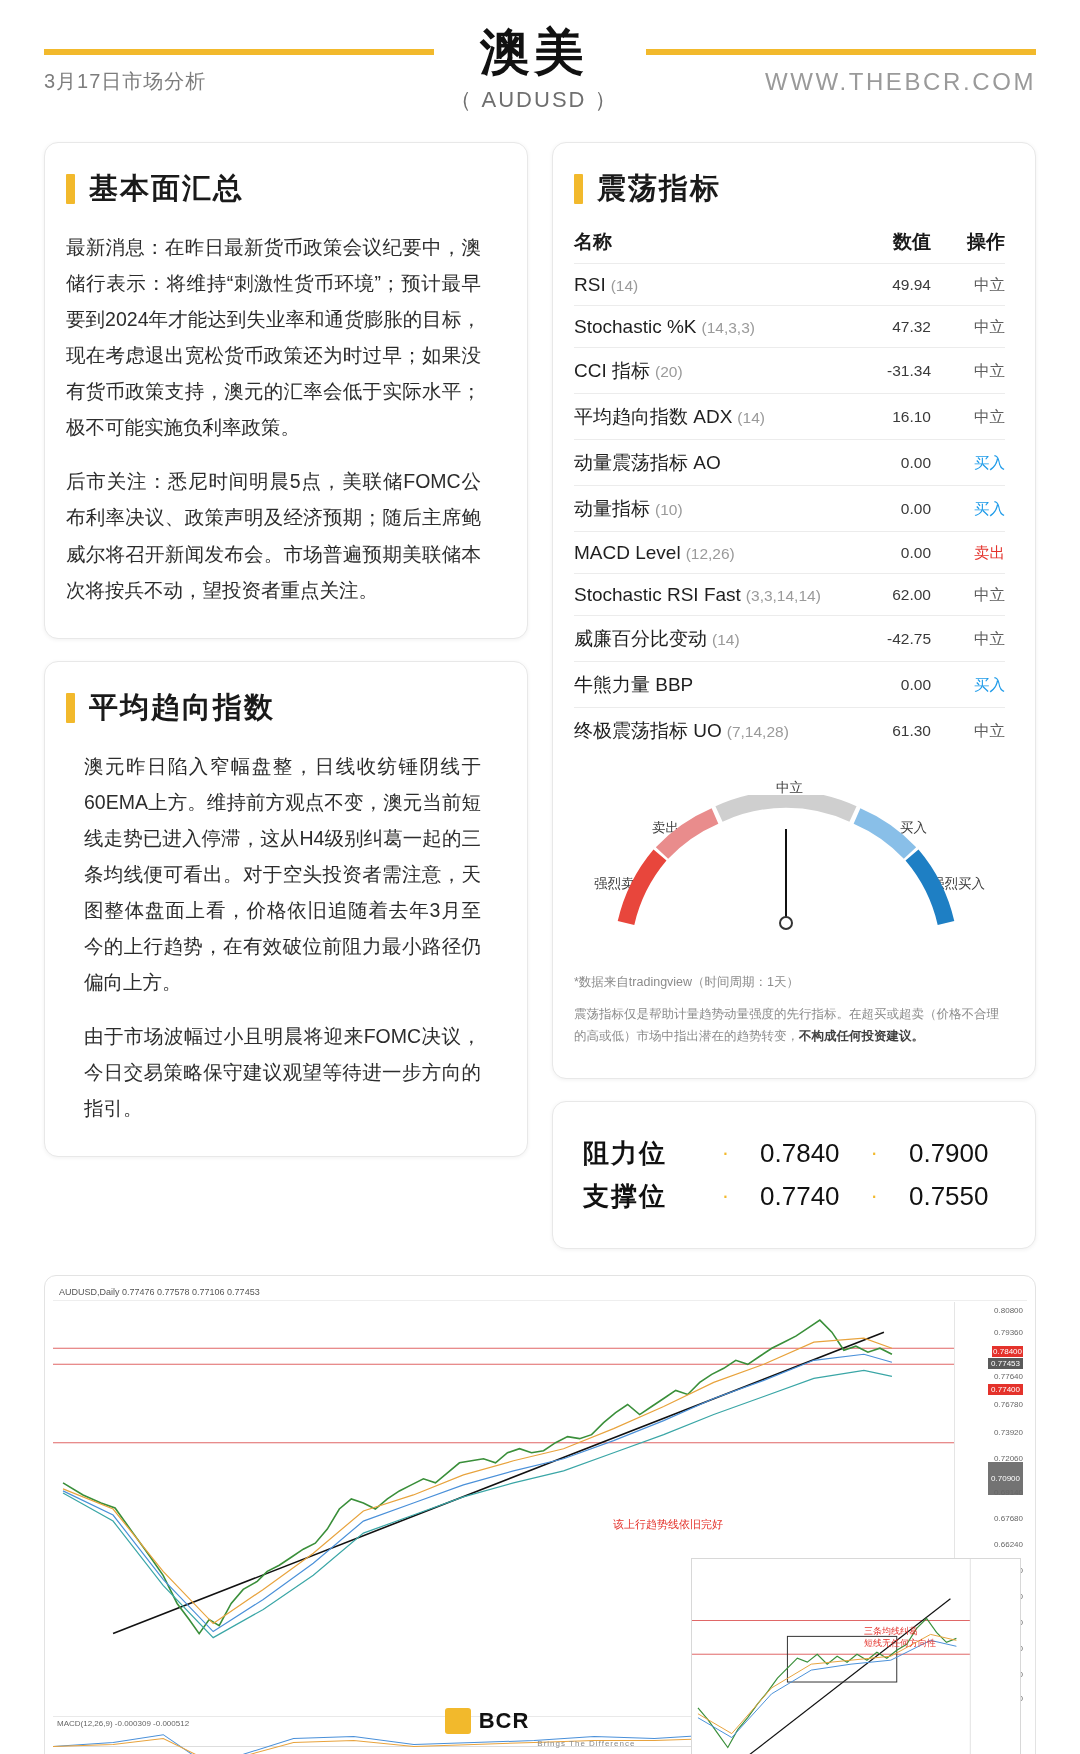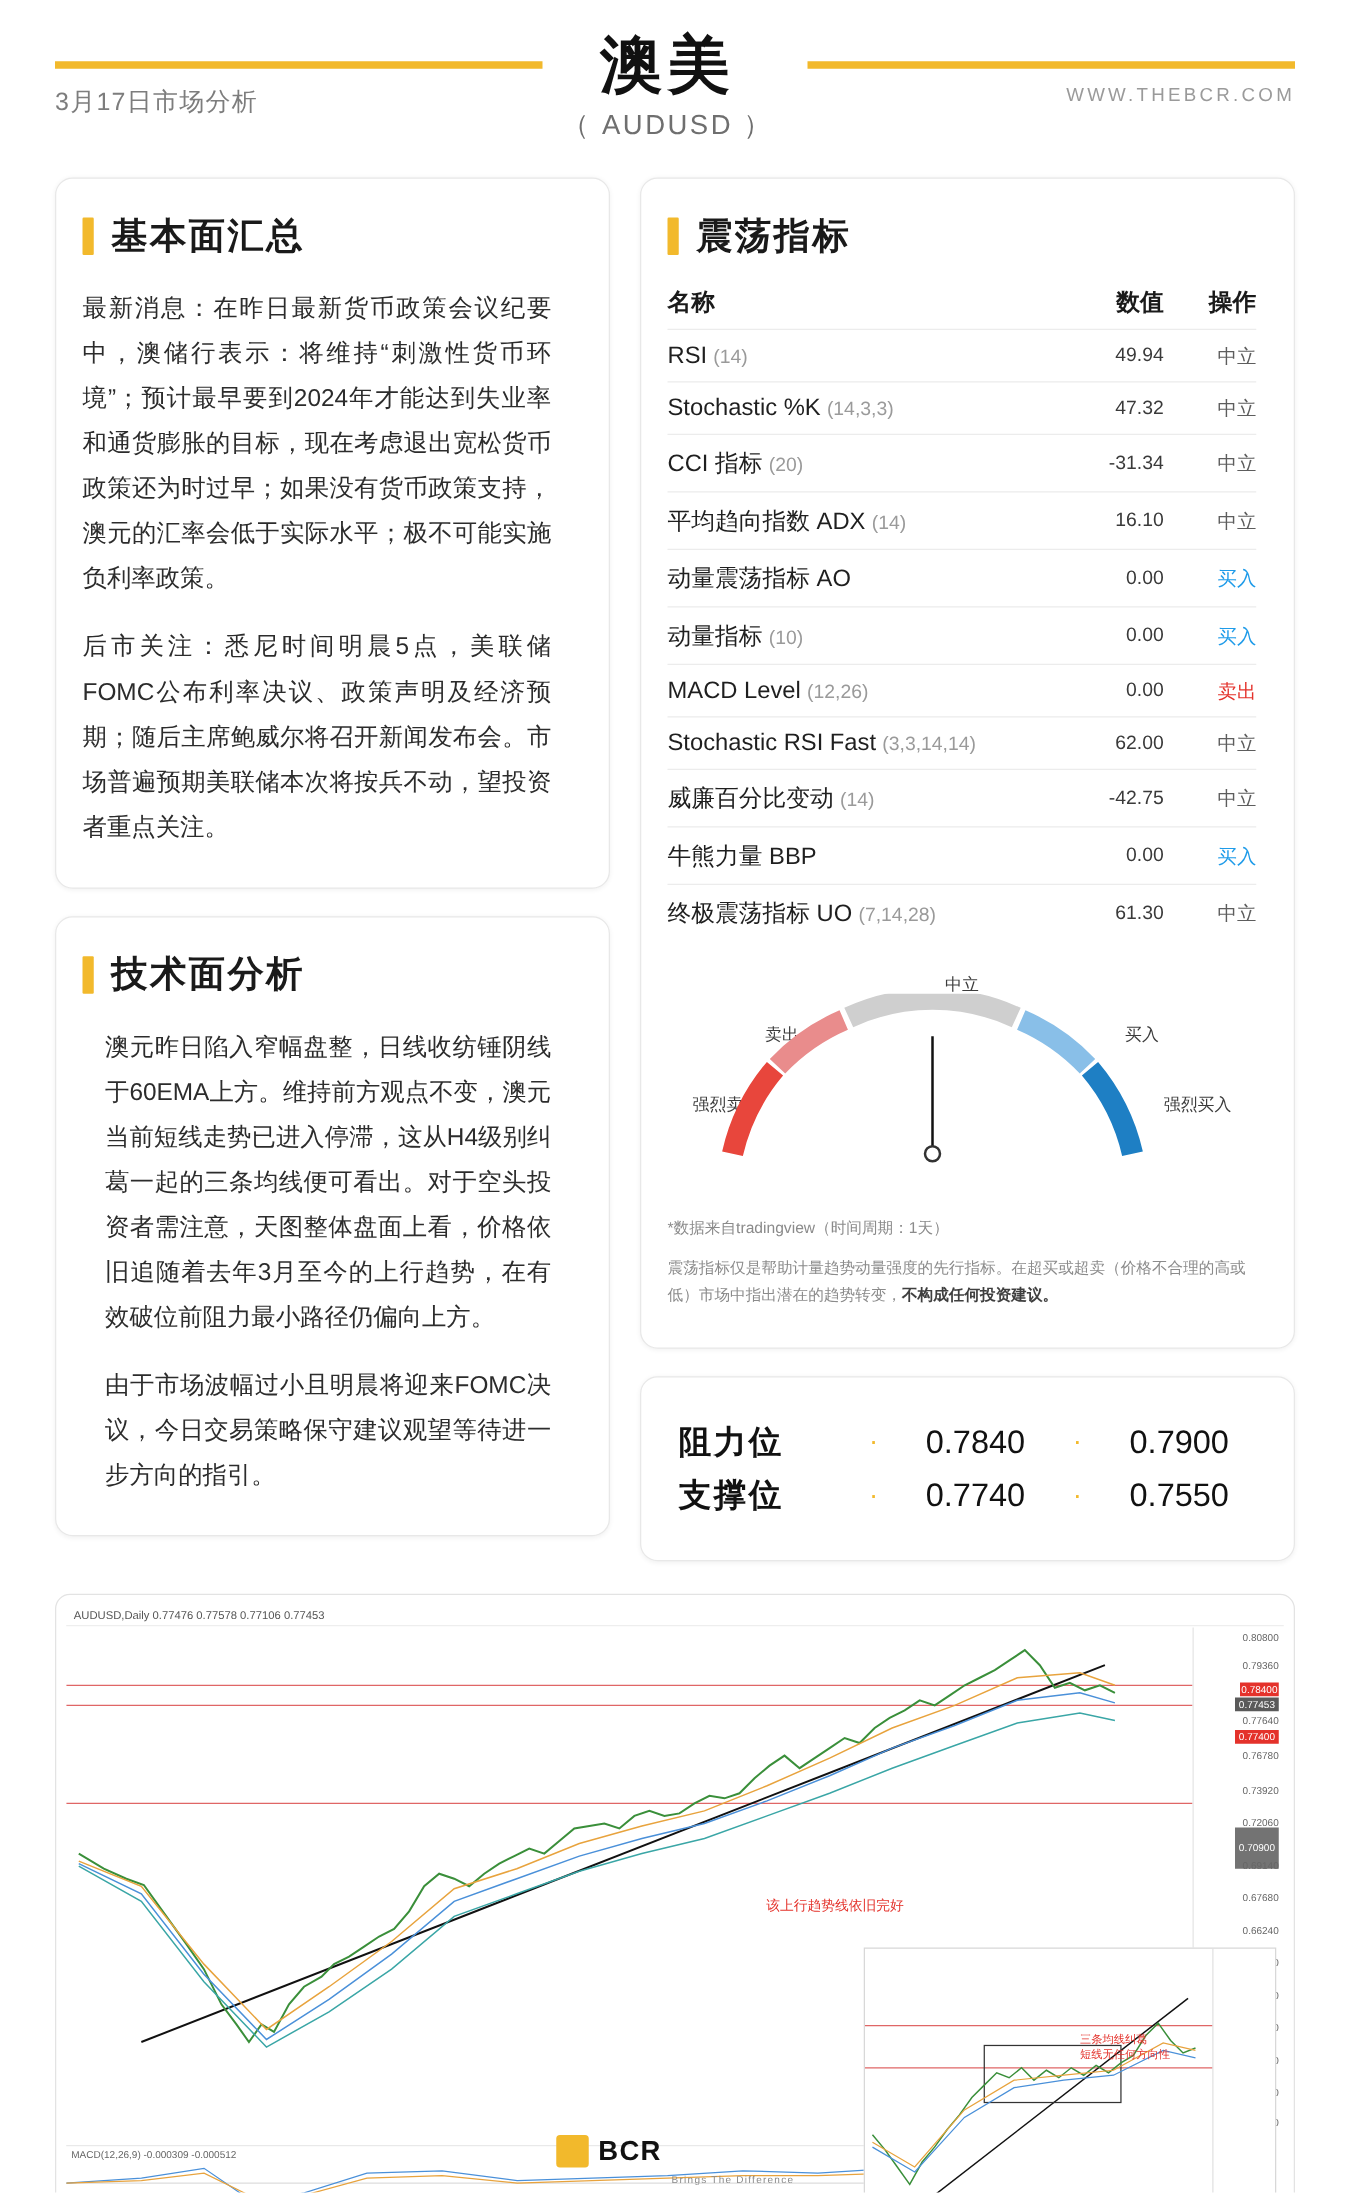--- a/index.html
+++ b/index.html
@@ -33,21 +33,21 @@
     left:44px; top:68px;
     font-size:20px;
     letter-spacing:1px;
     color:#7d7d7d;
     background:#fff;
     padding-right:10px;
   }
   .hdr-url {
     position:absolute;
     right:44px; top:68px;
-    font-size:15px;
+    font-size:24px;
     letter-spacing:2.6px;
     color:#9a9a9a;
     background:#fff;
     padding-left:10px;
   }
   .hdr-center {
     position:absolute;
     left:0; right:12px; top:26px;
     text-align:center;
   }
@@ -65,21 +65,21 @@
     color:#6f6f6f;
   }
 
   
   .columns {
     display:flex;
     gap:24px;
     padding:14px 44px 0 44px;
   }
   .col-left { width:484px; }
-  .col-right { width:524px; }
+  .col-right { width:484px; }
 
   .card {
     background:#fff;
     border:1px solid #e8e8e8;
     border-radius:14px;
     box-shadow:0 1px 4px rgba(0,0,0,0.06);
     padding:26px 30px 30px 21px;
     margin-bottom:22px;
   }
   .card-title {
@@ -308,21 +308,21 @@
         <span class="title-bar"></span>
         <h2>基本面汇总</h2>
       </div>
       <p class="para">最新消息：在昨日最新货币政策会议纪要中，澳储行表示：将维持“刺激性货币环境”；预计最早要到2024年才能达到失业率和通货膨胀的目标，现在考虑退出宽松货币政策还为时过早；如果没有货币政策支持，澳元的汇率会低于实际水平；极不可能实施负利率政策。</p>
       <p class="para">后市关注：悉尼时间明晨5点，美联储FOMC公布利率决议、政策声明及经济预期；随后主席鲍威尔将召开新闻发布会。市场普遍预期美联储本次将按兵不动，望投资者重点关注。</p>
     </div>
 
     <div class="card">
       <div class="card-title">
         <span class="title-bar"></span>
-        <h2>技术面分析</h2>
+        <h2>平均趋向指数</h2>
       </div>
       <p class="para tech-para">澳元昨日陷入窄幅盘整，日线收纺锤阴线于60EMA上方。维持前方观点不变，澳元当前短线走势已进入停滞，这从H4级别纠葛一起的三条均线便可看出。对于空头投资者需注意，天图整体盘面上看，价格依旧追随着去年3月至今的上行趋势，在有效破位前阻力最小路径仍偏向上方。</p>
       <p class="para tech-para">由于市场波幅过小且明晨将迎来FOMC决议，今日交易策略保守建议观望等待进一步方向的指引。</p>
     </div>
 
   </div>
 
   <div class="col-right">
 
     <div class="card">

